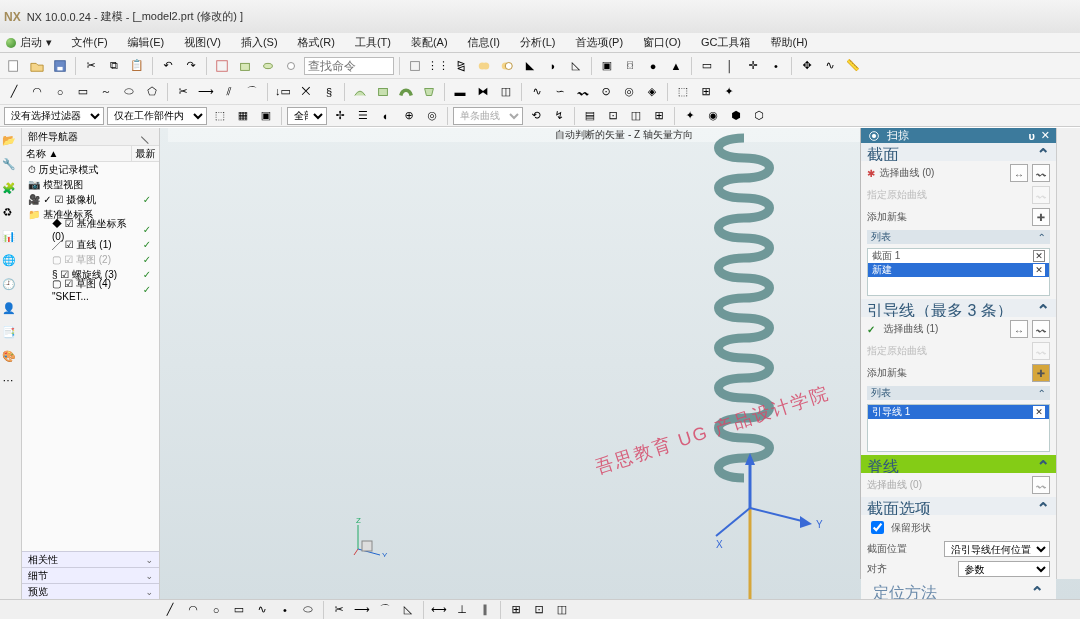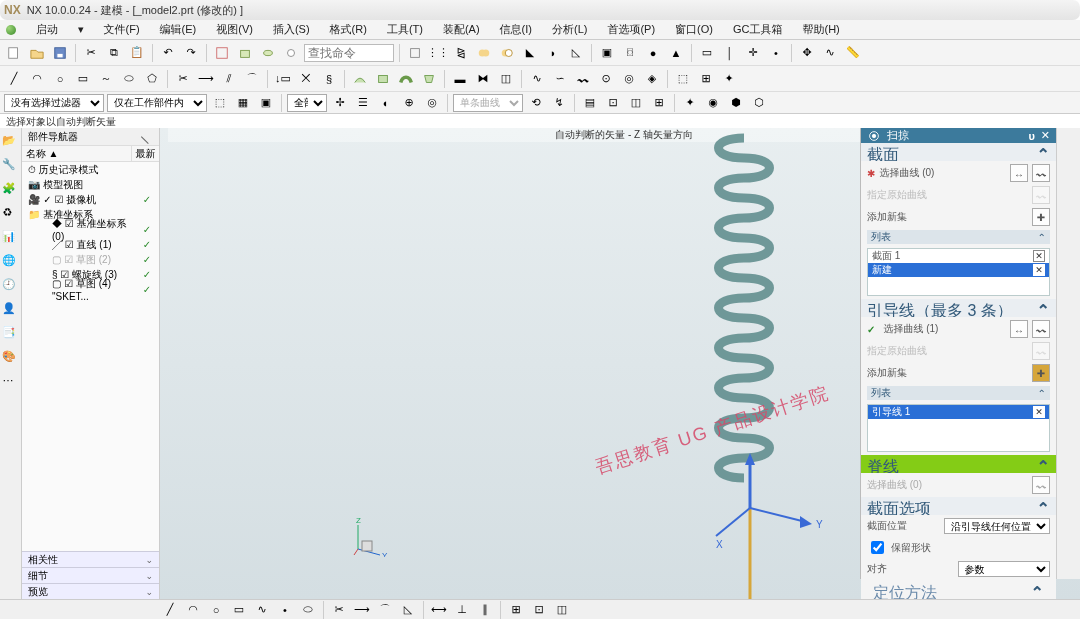--- a/index.html
+++ b/index.html
@@ -1,21 +1,21 @@
 <!DOCTYPE html>
 <html><head>
 <meta charset="utf-8">
 <style>
   * { box-sizing: border-box; font-family: "Microsoft YaHei", sans-serif; }
   body { margin: 0; width: 1080px; height: 619px; overflow: hidden; font-size: 11px; background: #fff; position: relative; }
-  .titlebar { height: 20px; background: linear-gradient(#f4f4f4,#e4e4e4); display: flex; align-items: center; padding: 0 4px; color: #333; border-radius: 7px; }
+  .titlebar { height: 33px; background: linear-gradient(#f4f4f4,#e4e4e4); display: flex; align-items: center; padding: 0 4px; color: #333; }
   .titlebar .logo { font-weight: bold; color: #a48c5a; margin-right: 6px; font-size: 12px; }
   .menubar { height: 20px; background: #f4f4f4; display: flex; align-items: center; border-bottom: 1px solid #ccc; }
   .menubar .mitem { padding: 2px 6px 2px 14px; color: #222; }
-  .menubar .mfirst { display:flex; align-items:center; gap:20px; padding-left:6px;}
+  .menubar .mfirst { display:flex; align-items:center; gap:4px; padding-left:6px;}
   .menubar .mfirst .ball { width:10px;height:10px;border-radius:50%;background:radial-gradient(circle at 30% 30%,#9fd67a,#3a8a2a);}
   .toolbar { height: 26px; background: #f4f4f4; display: flex; align-items: center; padding: 0 4px; gap: 3px; border-bottom: 1px solid #ddd; }
   .tbtn { width: 20px; height: 20px; border: 1px solid transparent; border-radius: 2px; display: flex; align-items: center; justify-content: center; }
   .tbtn svg { width: 14px; height: 14px; }
   .sep { width: 1px; height: 18px; background: #ccc; margin: 0 2px; }
   .search { width: 90px; height: 18px; border: 1px solid #bbb; font-size: 12px; padding: 0 3px; }
   .filterbar { height: 22px; background: #f4f4f4; display: flex; align-items: center; padding: 0 4px; gap: 3px; border-bottom: 1px solid #ccc; }
   .combo { height: 18px; border: 1px solid #aaa; background: #fff; font-size: 10px; padding: 0 2px; }
   .prompt { height: 14px; background: #fff; padding: 1px 6px; font-size: 10px; color: #333; }
   .main { position: absolute; top: 128px; bottom: 20px; left: 0; right: 0; display: flex; }
@@ -469,26 +469,26 @@
             <div class="iconbtn">〰</div>
           </div>
     </div>
 
     <div class="rp-sechdr" style="background:#eaeef2">
           <span>截面选项</span>
           <span class="car">⌃</span>
         </div>
     <div class="rp-body">
       <div class="row">
+            <input type="checkbox" checked="" style="">
+            <label>保留形状</label>
+          </div>
+      <div class="row">
             <label>截面位置</label>
             <select class="selbox"><option>沿引导线任何位置</option></select>
-          </div>
-      <div class="row">
-            <input type="checkbox" checked="" style="">
-            <label>保留形状</label>
           </div>
       <div class="row">
             <label>对齐</label>
             <select class="selbox"><option>参数</option></select>
           </div>
       <div class="rp-sechdr" style="background:transparent;color:#6a8aaa">
             <span>定位方法</span>
             <span class="car">⌃</span>
           </div>
       <div class="row">

